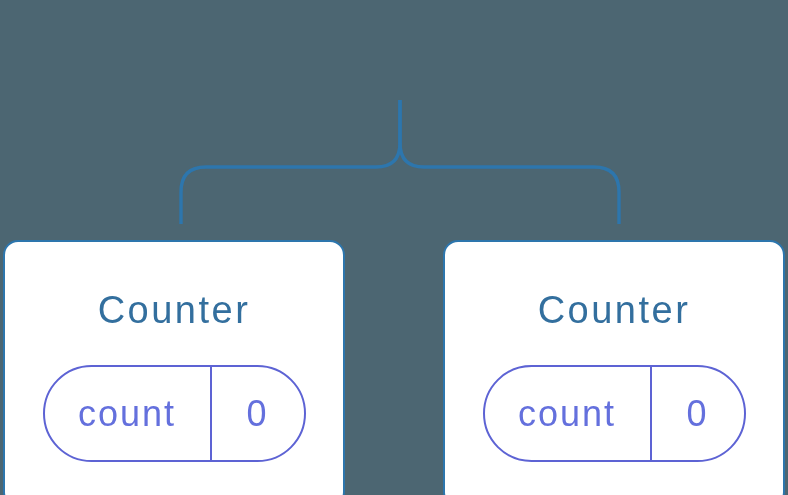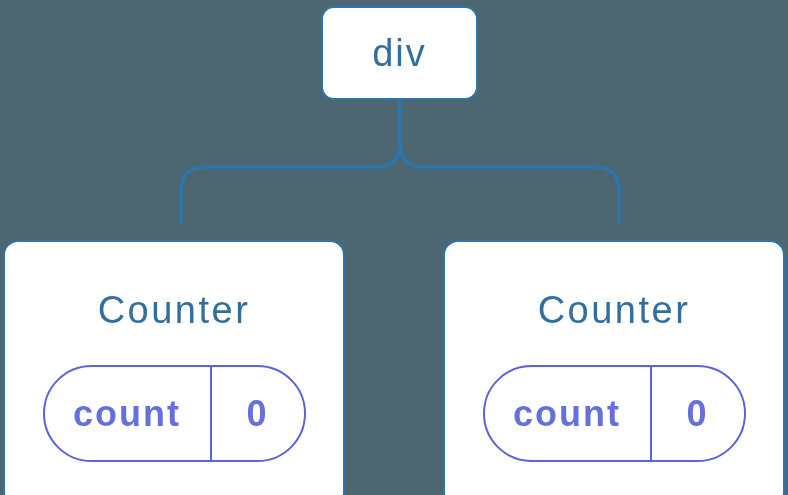--- a/index.html
+++ b/index.html
@@ -77,37 +77,34 @@
     border-right:2px solid var(--state-border);
   }
   .state-value-cell{
     flex:1;
     display:flex;align-items:center;justify-content:center;
   }
   .state-key-cell span,
   .state-value-cell span{
     color:var(--state-text);
     font-size:36px;
-    font-weight:700;
+    font-weight:400;
     letter-spacing:2px;
   }
 </style>
 </head>
 <body>
 
 <div class="stage">
 
   <svg class="connectors" viewBox="0 0 788 495" xmlns="http://www.w3.org/2000/svg">
     <path d="M400 100 V143 Q400 167 376 167 H206 Q181 167 181 192 V224"></path>
     <path d="M400 100 V143 Q400 167 424 167 H594 Q619 167 619 192 V224"></path>
   </svg>
 
-  <div class="node node-root">
-    <span class="root-label">div</span>
-  </div>
 
   <div class="node node-counter left">
     <div class="counter-title">Counter</div>
     <div class="state-pill">
       <div class="state-key-cell">
         <span>count</span>
       </div>
       <div class="state-value-cell">
         <span>0</span>
       </div>

